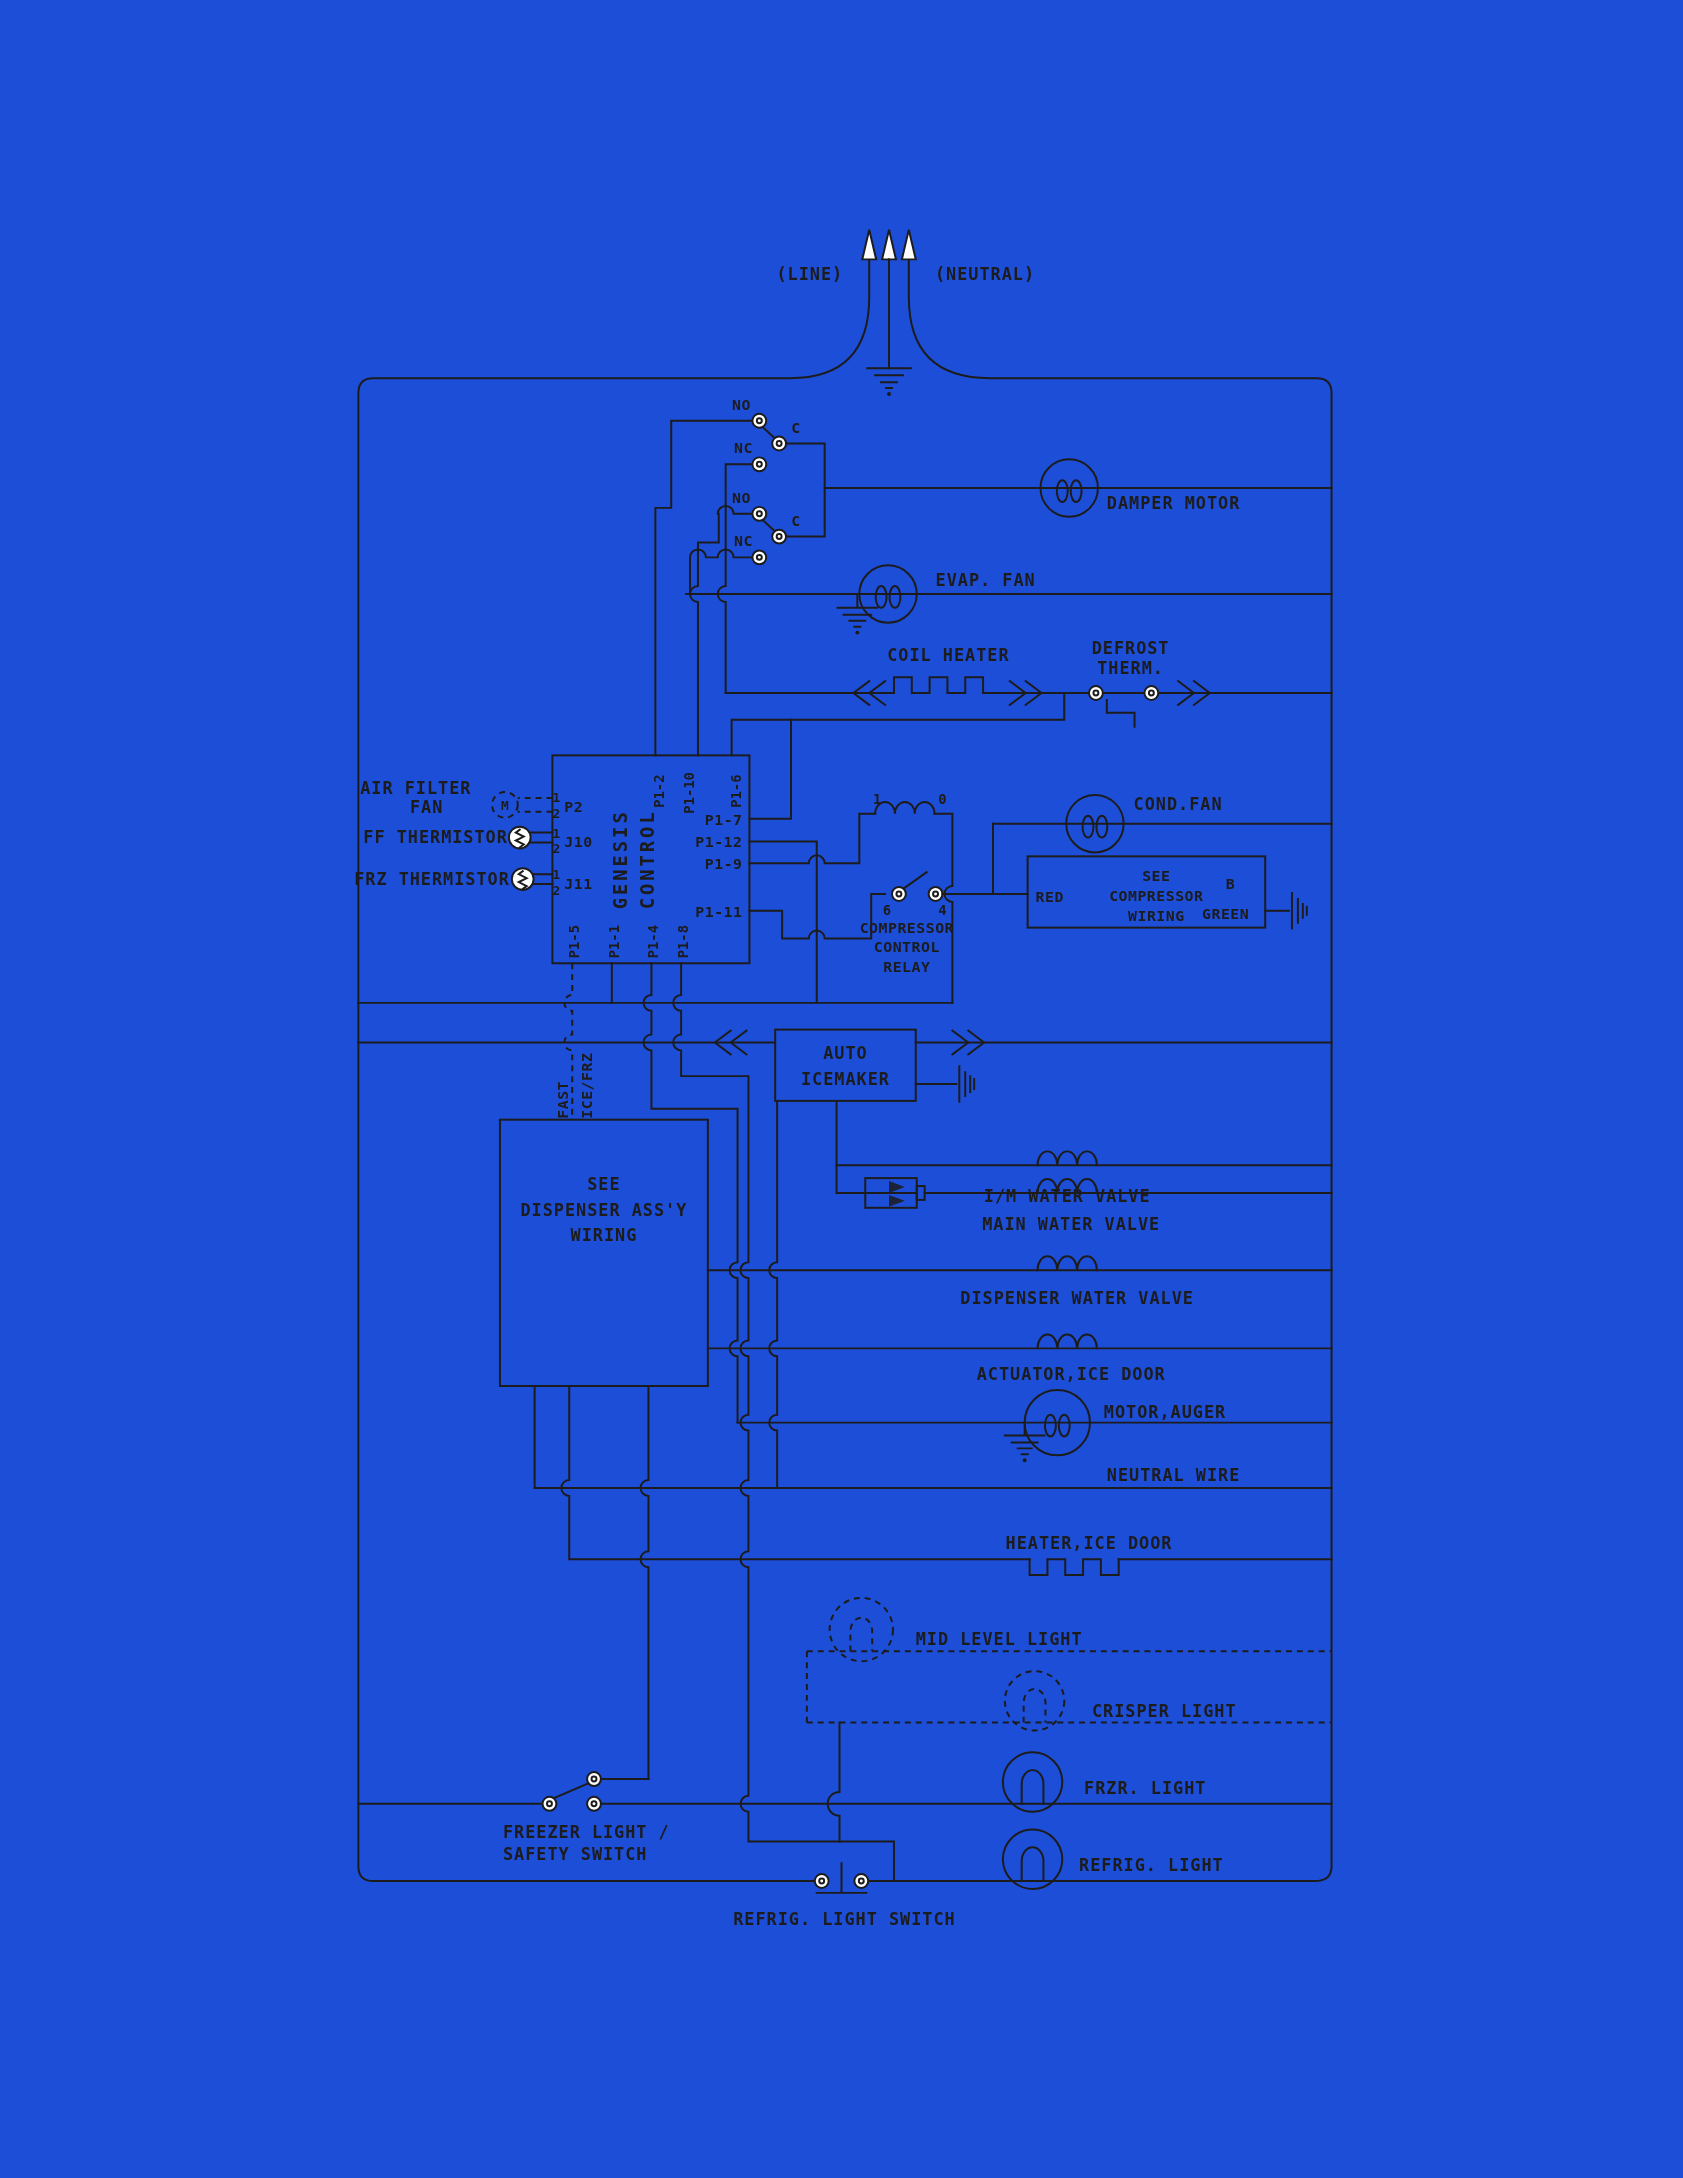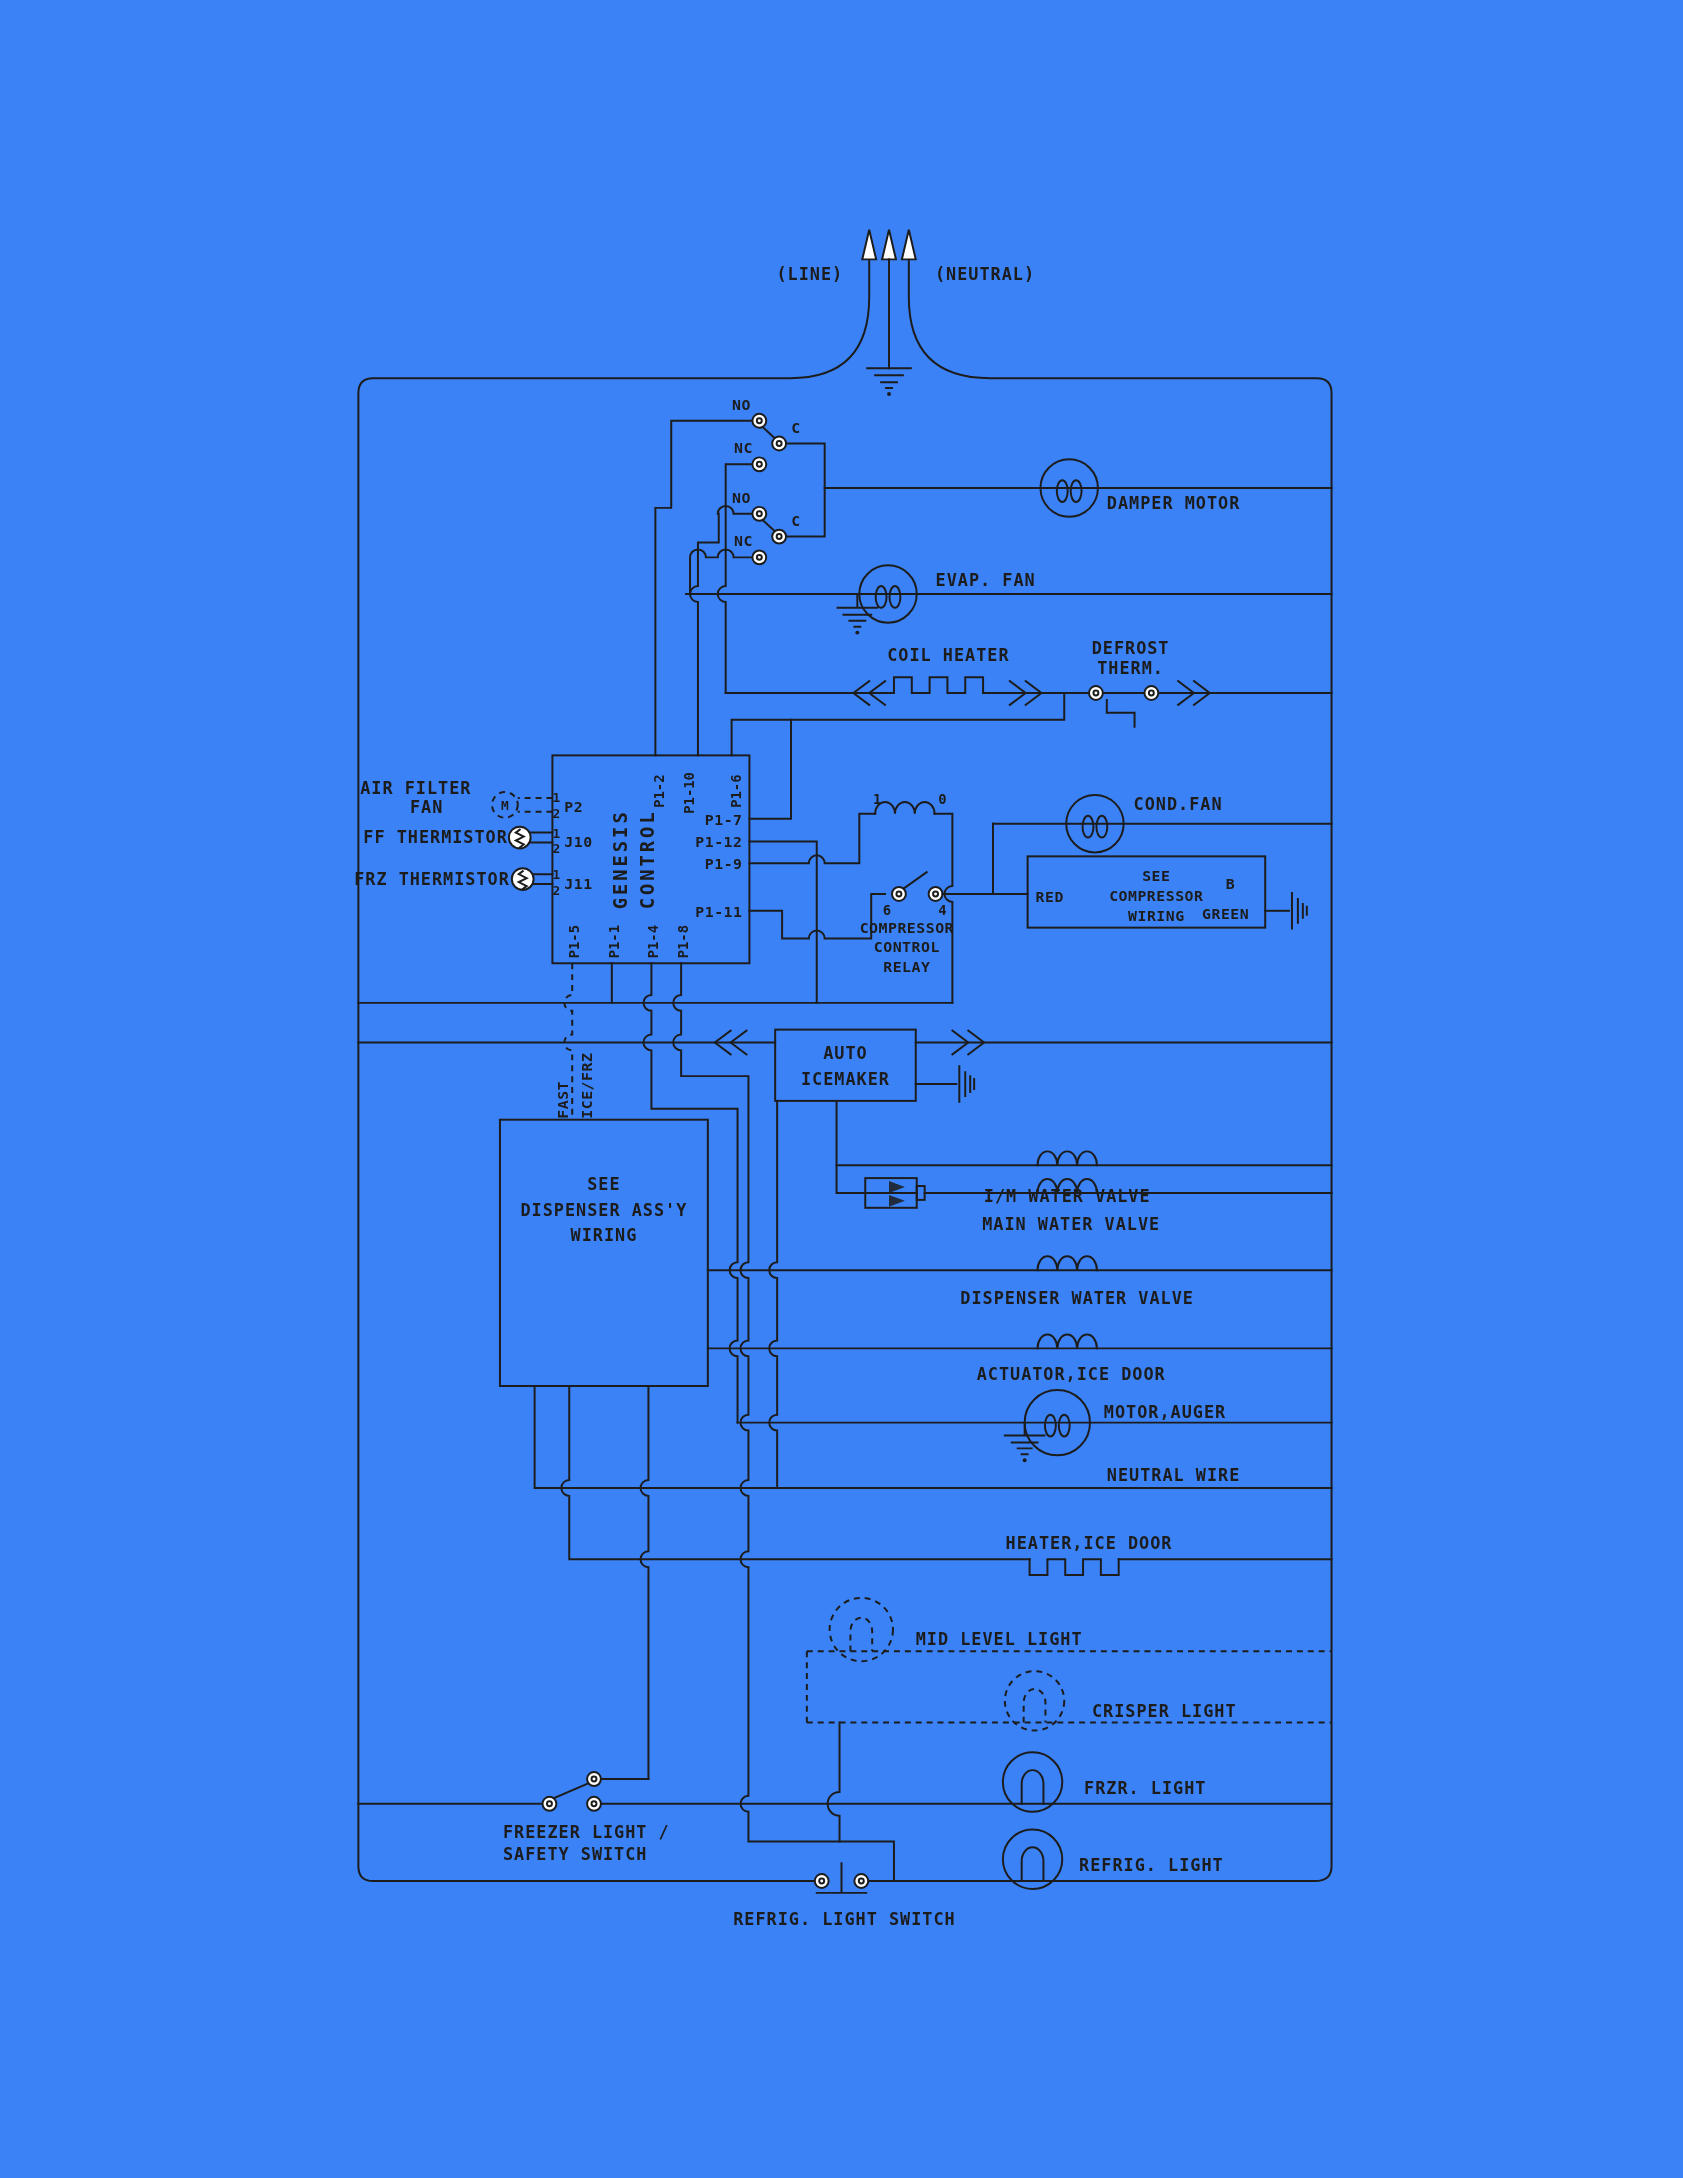--- a/index.html
+++ b/index.html
@@ -1,16 +1,16 @@
 <!DOCTYPE html>
 <html><head>
 <meta charset="utf-8">
 <style>
   html,body{margin:0;padding:0;background:#ffffff;}
-  #stage{position:relative;width:1683px;height:2178px;background:#3b82f6;overflow:hidden;}
+  #stage{position:relative;width:1683px;height:2178px;background:#1d4ed8;overflow:hidden;}
   svg{position:absolute;left:0;top:0;}
   .w{stroke:#1c1c1c;stroke-width:2;fill:none;stroke-linecap:square;stroke-linejoin:miter;}
   .wd{stroke:#1c1c1c;stroke-width:2;fill:none;stroke-dasharray:6 5;stroke-linecap:butt;}
   .donut{stroke:#1c1c1c;stroke-width:2;fill:#ffffff;}
   .dot{fill:#1c1c1c;stroke:none;}
   .tri{fill:#ffffff;stroke:#1c1c1c;stroke-width:2;}
   .blk{fill:#1c1c1c;opacity:.85;stroke:none;}
   text{font-family:"DejaVu Sans Mono",monospace;font-weight:bold;fill:#1c1c1c;}
   .t17{font-size:17px;letter-spacing:1px;}
   .t15{font-size:15px;letter-spacing:0.5px;}

